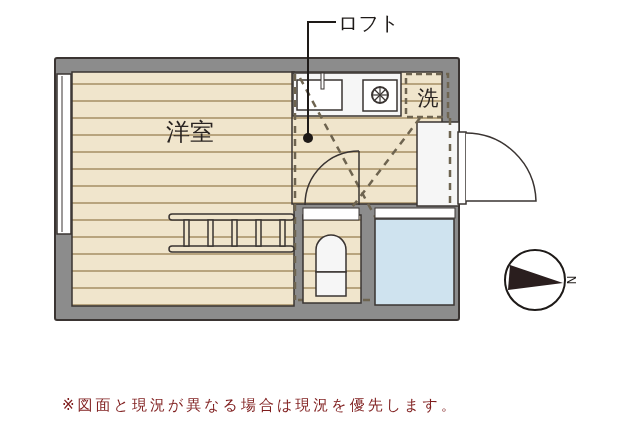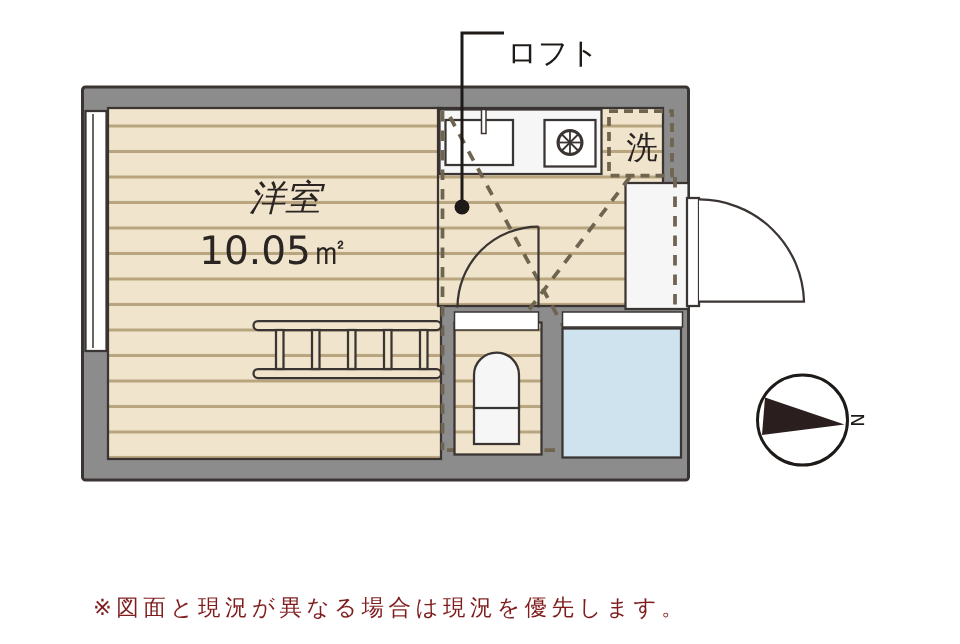--- a/index.html
+++ b/index.html
@@ -1,21 +1,21 @@
 <!DOCTYPE html>
 <html><head>
 <meta charset="utf-8">
 <style>
   html, body { margin:0; padding:0; background:#ffffff; }
   body { width:640px; height:429px; position:relative; overflow:hidden;
          font-family:"DejaVu Sans", sans-serif; }
   .abs { position:absolute; }
   .room-label { position:absolute; color:#2a2422; text-align:center; }
   .note { position:absolute; left:62px; top:396px; font-size:15px; letter-spacing:3px; color:#7f1d1d; white-space:nowrap; }
-  .loft-label { position:absolute; left:338px; top:22px; font-size:20px; color:#1e1a18; }
+  .loft-label { position:absolute; left:338px; top:10px; font-size:20px; color:#1e1a18; }
 </style>
 </head>
 <body>
 
 <div class="abs" style="left:0;top:0;width:640px;height:429px;">
   <svg width="640" height="429" viewBox="0 0 640 429" xmlns="http://www.w3.org/2000/svg" style="position:absolute;left:0;top:0;">
     <defs>
       <pattern id="wood" width="20" height="17" patternUnits="userSpaceOnUse">
         <rect width="20" height="17" fill="#f0e5cc"></rect>
         <line x1="0" y1="16" x2="20" y2="16" stroke="#b8a47e" stroke-width="2"></line>
@@ -99,19 +99,18 @@
       <polyline points="308,138 308,22 336,22" fill="none" stroke="#1e1a18" stroke-width="2"></polyline>
       <circle cx="308" cy="138" r="5" fill="#1e1a18"></circle>
     </g>
 
     <g>
       <circle cx="535" cy="280" r="30" fill="#ffffff" stroke="#1e1a18" stroke-width="2"></circle>
       <polygon points="510,265 563,283 508,290" fill="#2a1e1e"></polygon>
     </g>
   </svg>
 
-  <div class="room-label" style="left:140px;top:116px;width:100px;font-size:24px;font-style:italic;">洋室</div>
-  <div class="room-label" style="left:108px;top:150px;width:150px;font-size:26px;">10.05㎡</div>
+  <div class="room-label" style="left:140px;top:116px;width:100px;font-size:24px;">洋室</div>
   <div class="room-label" style="left:410px;top:84px;width:36px;font-size:21px;">洗</div>
   <div class="loft-label">ロフト</div>
   <div class="abs" style="left:567px;top:273px;font-size:12px;transform:rotate(90deg);color:#1e1a18;">N</div>
   <div class="note">※図面と現況が異なる場合は現況を優先します。</div>
 </div>
 
 </body></html>

